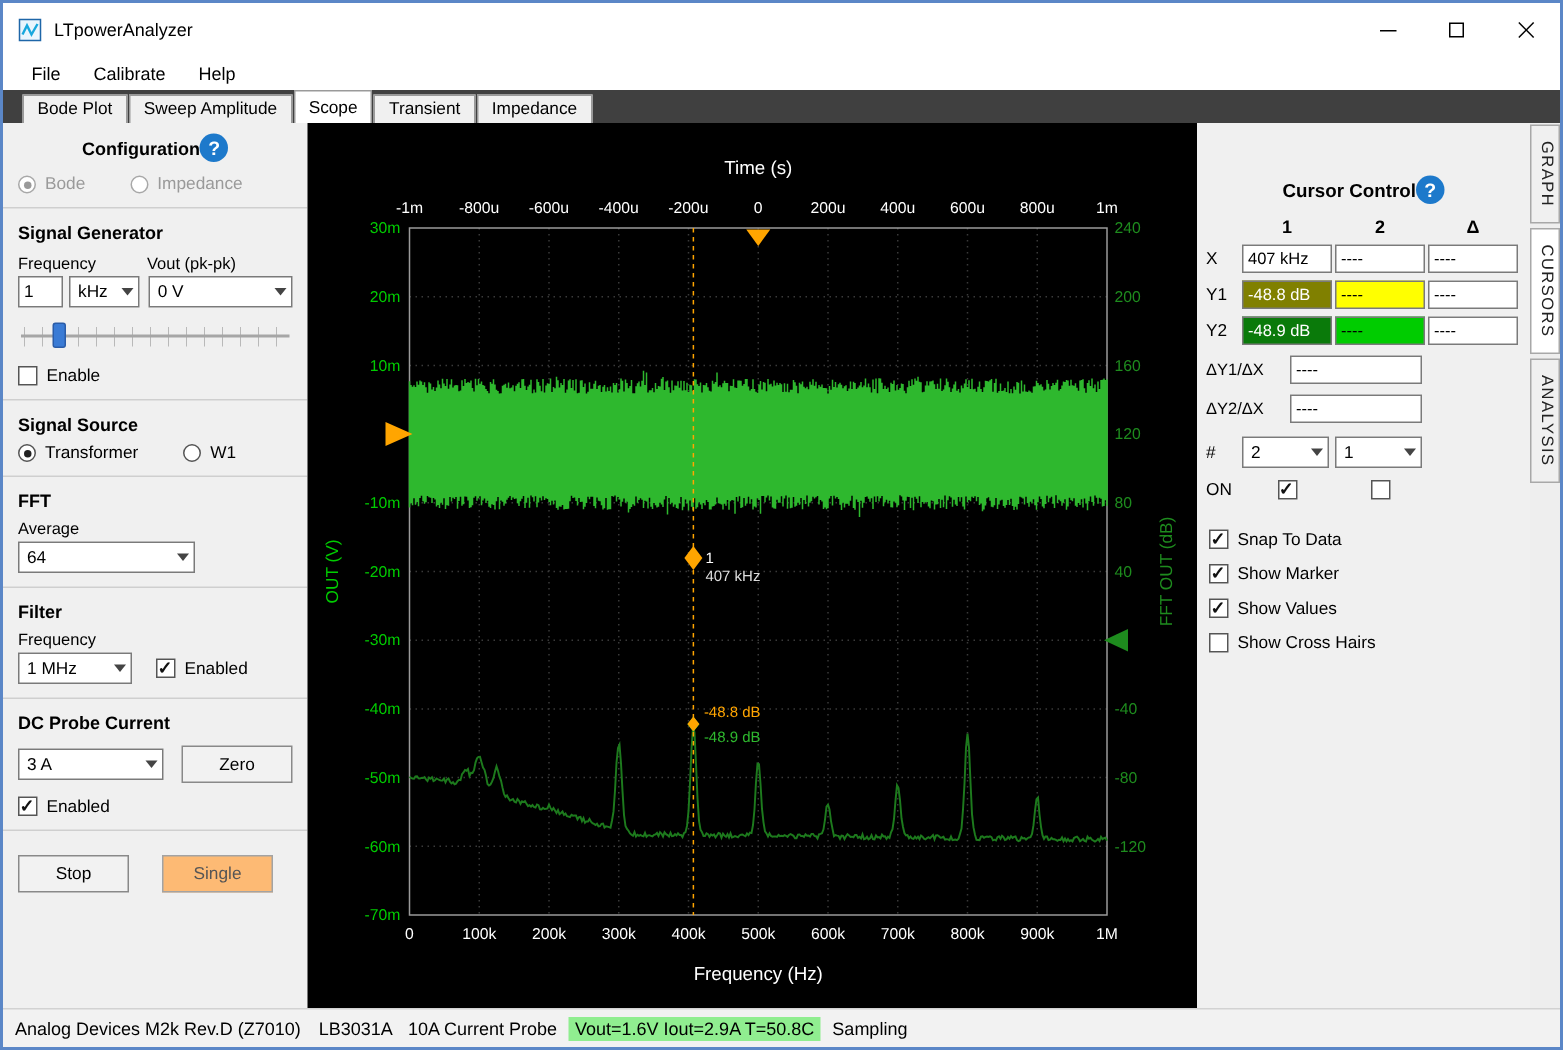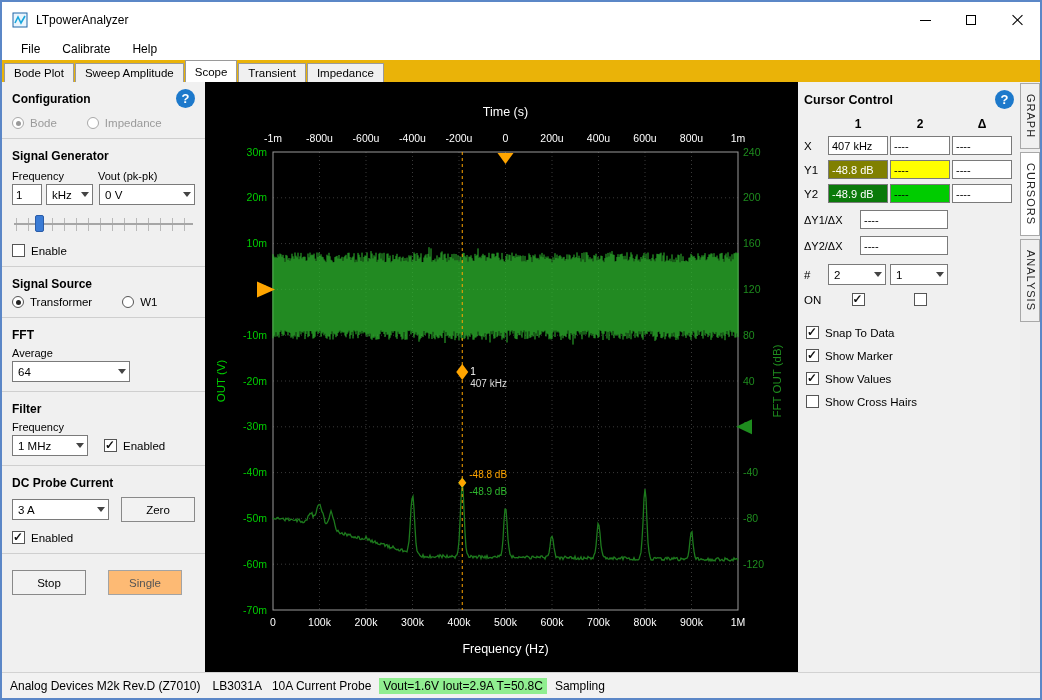--- a/index.html
+++ b/index.html
@@ -11,28 +11,28 @@
   .win-btn{width:46px;height:36px;display:flex;align-items:center;justify-content:center;cursor:default;}
   .min-icon{width:11px;height:1px;background:#000;display:inline-block;}
   .max-icon{width:10px;height:10px;border:1px solid #000;display:inline-block;}
   .x-icon{position:relative;width:12px;height:12px;display:inline-block;}
   .x-icon::before,.x-icon::after{content:"";position:absolute;left:5.5px;top:-1px;width:1px;height:14px;background:#000;}
   .x-icon::before{transform:rotate(45deg);} .x-icon::after{transform:rotate(-45deg);}
   
   .menubar{height:22px;background:#fff;display:flex;align-items:center;padding-left:8px;flex:none;}
   .menu-item{padding:0 11px;font-size:12px;height:22px;display:flex;align-items:center;}
   
-  .tabstrip{height:22px;background:#eab308;display:flex;align-items:flex-end;padding-left:2px;flex:none;text-align:right;}
+  .tabstrip{height:22px;background:#404040;display:flex;align-items:flex-end;padding-left:13px;flex:none;text-align:right;}
   .tab{height:19px;padding:0 9px;font-size:11.5px;display:flex;align-items:center;background:#f0f0f0;border:1px solid #9a9a9a;border-bottom:none;margin-right:1px;white-space:nowrap;}
   .tab.active{height:22px;background:#fff;position:relative;z-index:2;}
   
   .content{flex:1;display:flex;overflow:hidden;}
   .left-panel{width:203px;background:#f0f0f0;overflow:hidden;flex:none;}
   .section{padding:7px 10px 9px 10px;border-bottom:1px solid #cfcfcf;}
-  .sec-head{display:flex;justify-content:space-between;align-items:center;}
+  .sec-head{display:flex;justify-content:center;align-items:center;}
   .sec-title{font-weight:bold;font-size:12px;}
   .help{width:19px;height:19px;border-radius:50%;background:#1d79cb;color:#fff;font-weight:bold;font-size:13px;display:flex;align-items:center;justify-content:center;flex:none;}
   .small-label{font-size:11px;margin:4px 0 2px 0;}
   .lblrow{display:flex;font-size:11px;margin:6px 0 2px 0;}
   .lblrow span:first-child{width:86px;}
   .ctlrow{display:flex;align-items:center;gap:4px;}
   .tbox{width:30px;height:21px;border:1px solid #7a7a7a;font-size:11.5px;padding:0 3px;background:#fff;}
   .combo{display:inline-flex;align-items:center;justify-content:space-between;background:#fff;border:1px solid #7a7a7a;height:21px;padding:0 3px 0 5px;font-size:11.5px;}
   .combo .arr{width:0;height:0;border-left:4px solid transparent;border-right:4px solid transparent;border-top:5px solid #444;margin-left:4px;flex:none;}
   .slider{position:relative;height:22px;margin:8px 2px 2px 2px;}
@@ -305,21 +305,21 @@
           <polygon points="257.255,282 263.255,290 257.255,298 251.255,290" fill="#ffa500"></polygon>
           <text x="265.255" y="293" fill="#fff" font-size="10" text-anchor="start">1</text>
           <text x="265.255" y="305" fill="#ddd" font-size="10" text-anchor="start">407 kHz</text>
           <polygon points="257.255,395.8 261.255,400.8 257.255,405.8 253.255,400.8" fill="#2eb82e"></polygon>
           <polygon points="257.255,395.7 261.255,400.7 257.255,405.7 253.255,400.7" fill="#ffa500"></polygon>
           <text x="264.255" y="395.676" fill="#ffa500" font-size="10" text-anchor="start">-48.8 dB</text>
           <text x="264.255" y="412.79049999999995" fill="#2eb82e" font-size="10" text-anchor="start">-48.9 dB</text>
         </svg></div>
 
     <div class="right-panel">
-      <div class="sec-head" style="margin-bottom:8px;">
+      <div class="sec-head" style="margin-bottom:8px;margin-top:27px;">
         <span class="sec-title" style="font-size:12.5px;">Cursor Control</span>
         <span class="help">?</span>
       </div>
 
       <div class="cc-grid">
         <span></span>
         <span class="hdr">1</span>
         <span class="hdr">2</span>
         <span class="hdr">Δ</span>
       </div>

